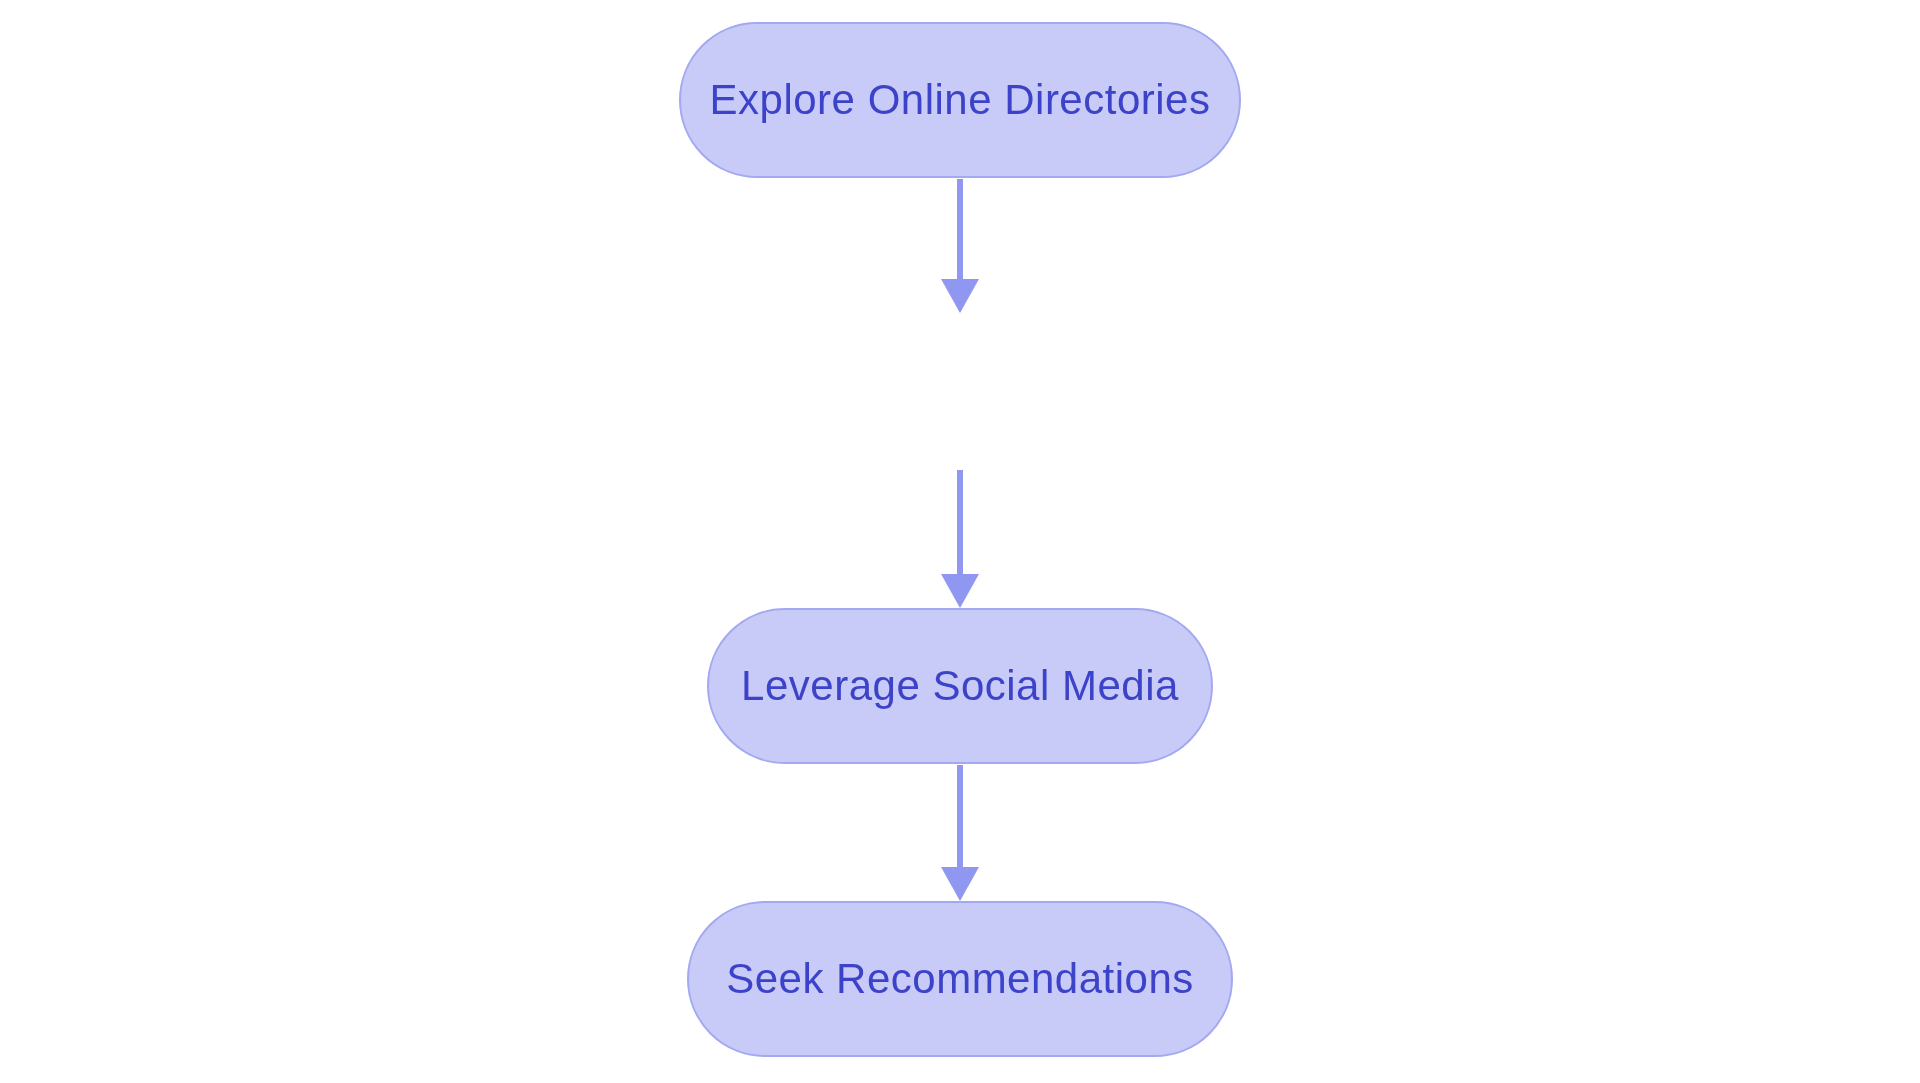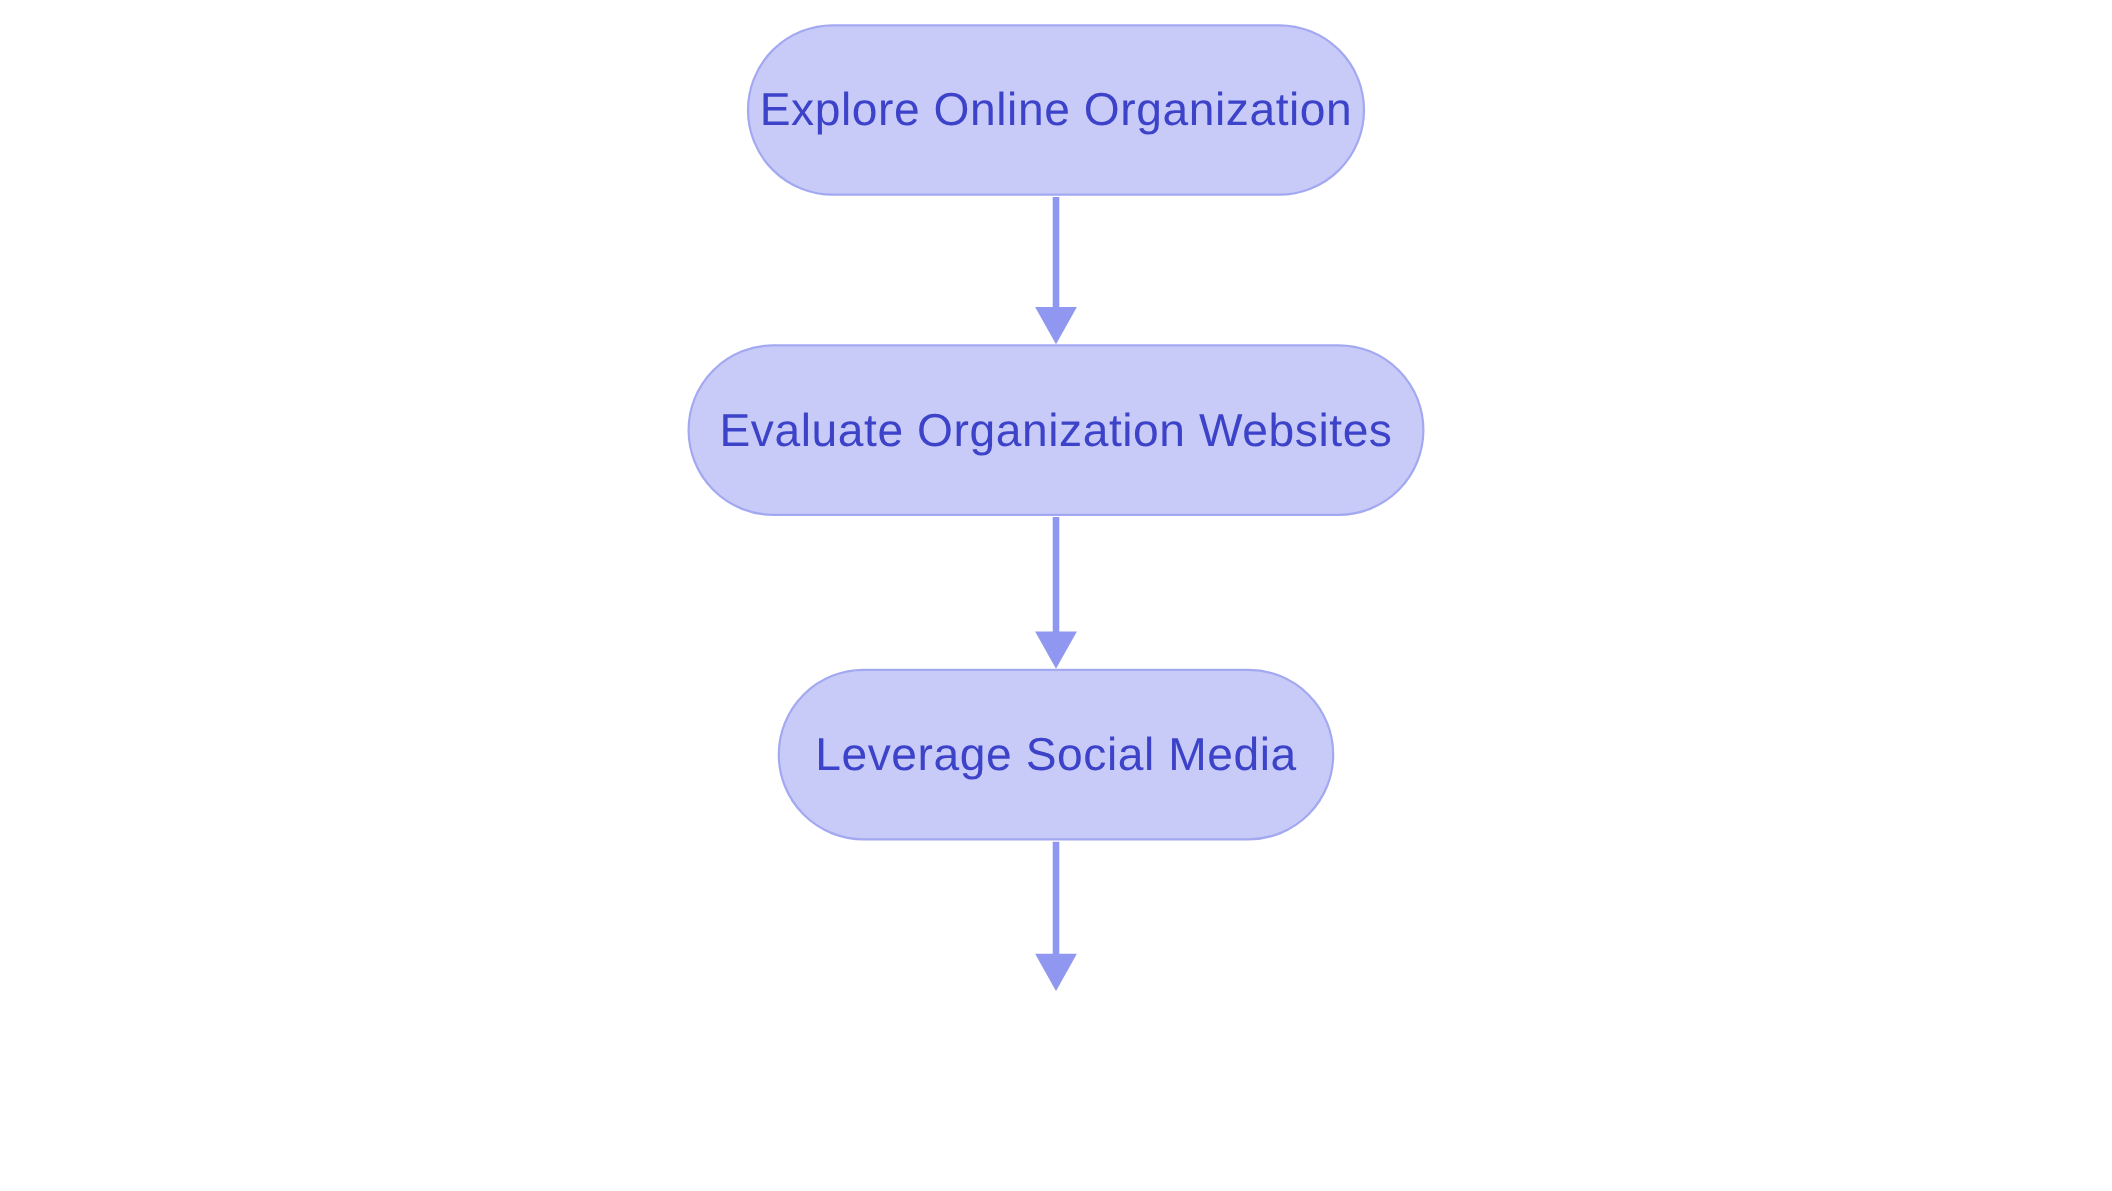--- a/index.html
+++ b/index.html
@@ -63,40 +63,40 @@
   .flow-arrow polygon {
     fill: var(--arrow);
   }
 </style>
 </head>
 <body>
 
 <div class="canvas">
 
   <div class="flow-node node-1">
-    <span class="node-label">Explore Online Organization</span>
+    <span class="node-label">Explore Online Directories</span>
   </div>
 
   <svg class="flow-arrow arrow-1" viewBox="0 0 50 134">
     <line x1="25" y1="0" x2="25" y2="104"></line>
     <polygon points="25,134 6,100 44,100"></polygon>
   </svg>
 
-  <div class="flow-node node-2">
-    <span class="node-label">Evaluate Organization Websites</span>
-  </div>
 
   <svg class="flow-arrow arrow-2" viewBox="0 0 50 138">
     <line x1="25" y1="0" x2="25" y2="108"></line>
     <polygon points="25,138 6,104 44,104"></polygon>
   </svg>
 
   <div class="flow-node node-3">
     <span class="node-label">Leverage Social Media</span>
   </div>
 
   <svg class="flow-arrow arrow-3" viewBox="0 0 50 136">
     <line x1="25" y1="0" x2="25" y2="106"></line>
     <polygon points="25,136 6,102 44,102"></polygon>
   </svg>
 
+  <div class="flow-node node-4">
+    <span class="node-label">Seek Recommendations</span>
+  </div>
 
 </div>
 
 </body></html>

